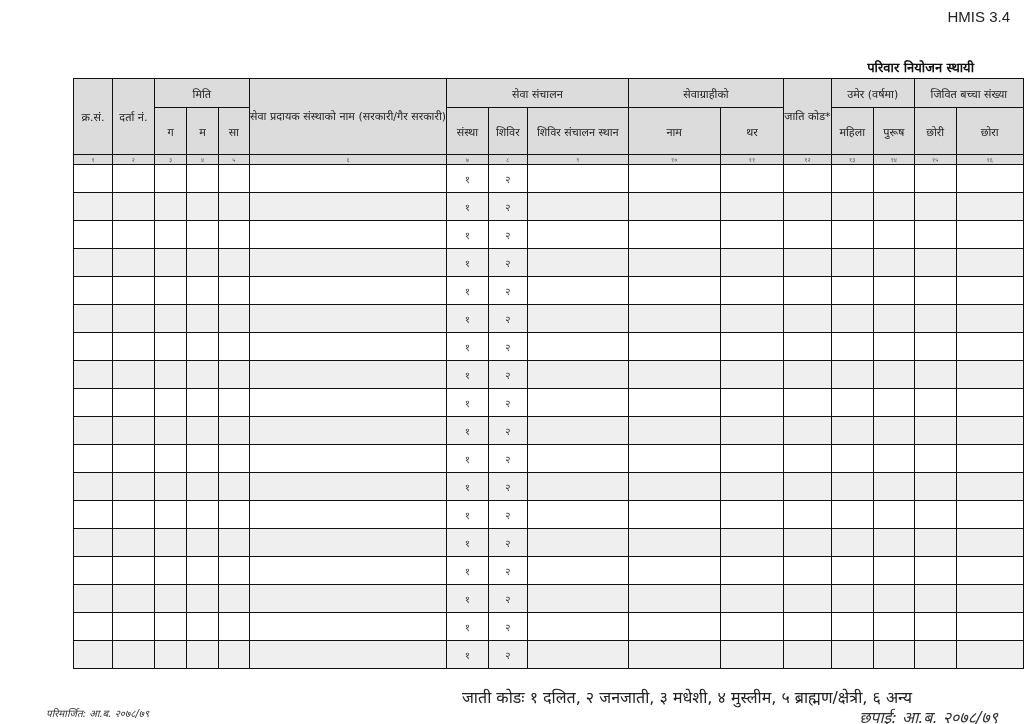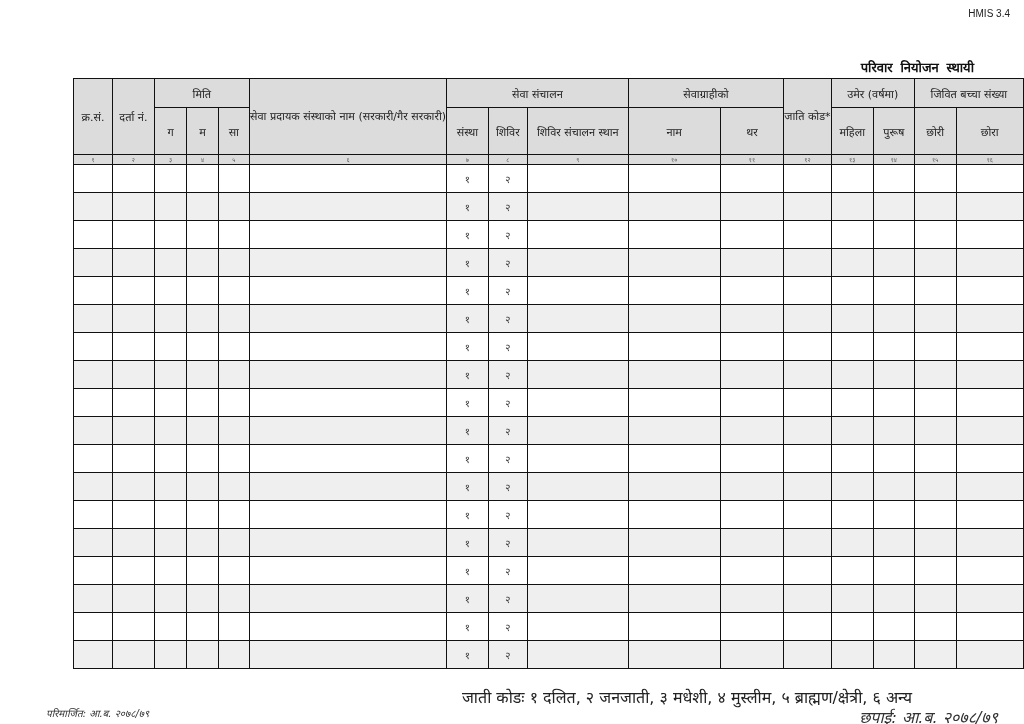--- a/index.html
+++ b/index.html
@@ -1,20 +1,20 @@
 <!DOCTYPE html>
 <html><head>
 <meta charset="utf-8">
 <style>
   html, body { margin:0; padding:0; background:#ffffff; }
   body { width:1024px; height:724px; position:relative; overflow:hidden;
          font-family:"DejaVu Sans", sans-serif; color:#111; }
-  .hmis { position:absolute; top:8px; right:14px; font-size:10px; font-family:"Liberation Sans", sans-serif; color:#222; }
+  .hmis { position:absolute; top:8px; right:14px; font-size:15px; font-family:"Liberation Sans", sans-serif; color:#222; }
   .title { position:absolute; top:58px; right:50px; font-size:13px; font-weight:bold; color:#111;
-           padding-bottom:2px; border-bottom:2px solid #7f1d1d;font-family:Liberation Mono, monospace; }
+           padding-bottom:2px; border-bottom:2px solid #7f1d1d; }
   table.form { position:absolute; left:73px; top:78px; border-collapse:collapse; table-layout:fixed; }
   table.form td, table.form th { border:1.6px solid #111; padding:0; text-align:center; vertical-align:middle;
            font-weight:normal; font-size:11px; overflow:hidden; white-space:nowrap; }
   table.form th { background:#dcdcdc; color:#222;margin-top:35px; }
   th.wrap { white-space:normal; line-height:14px; }
   tr.h1 th { height:28px; }
   tr.h2 th { height:46px; }
   tr.num td { height:9px; background:#dcdcdc; font-size:6px; color:#555; line-height:8px; }
   tr.row td { height:27px; font-size:10px; color:#333; }
   tr.row.alt td { background:#efefef; }

